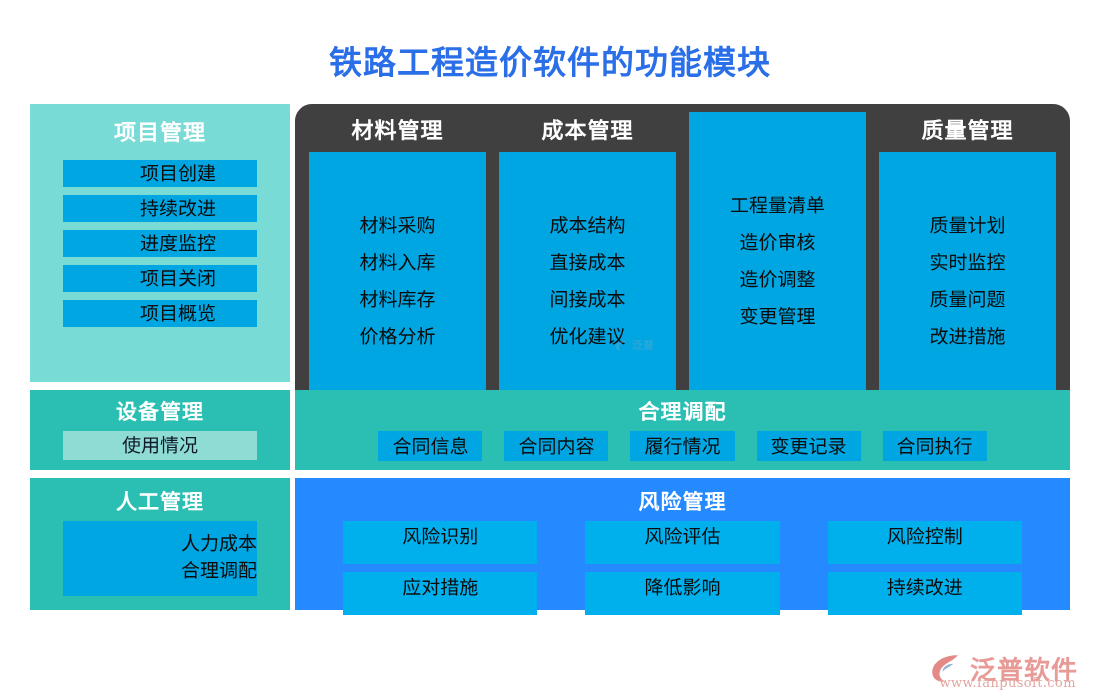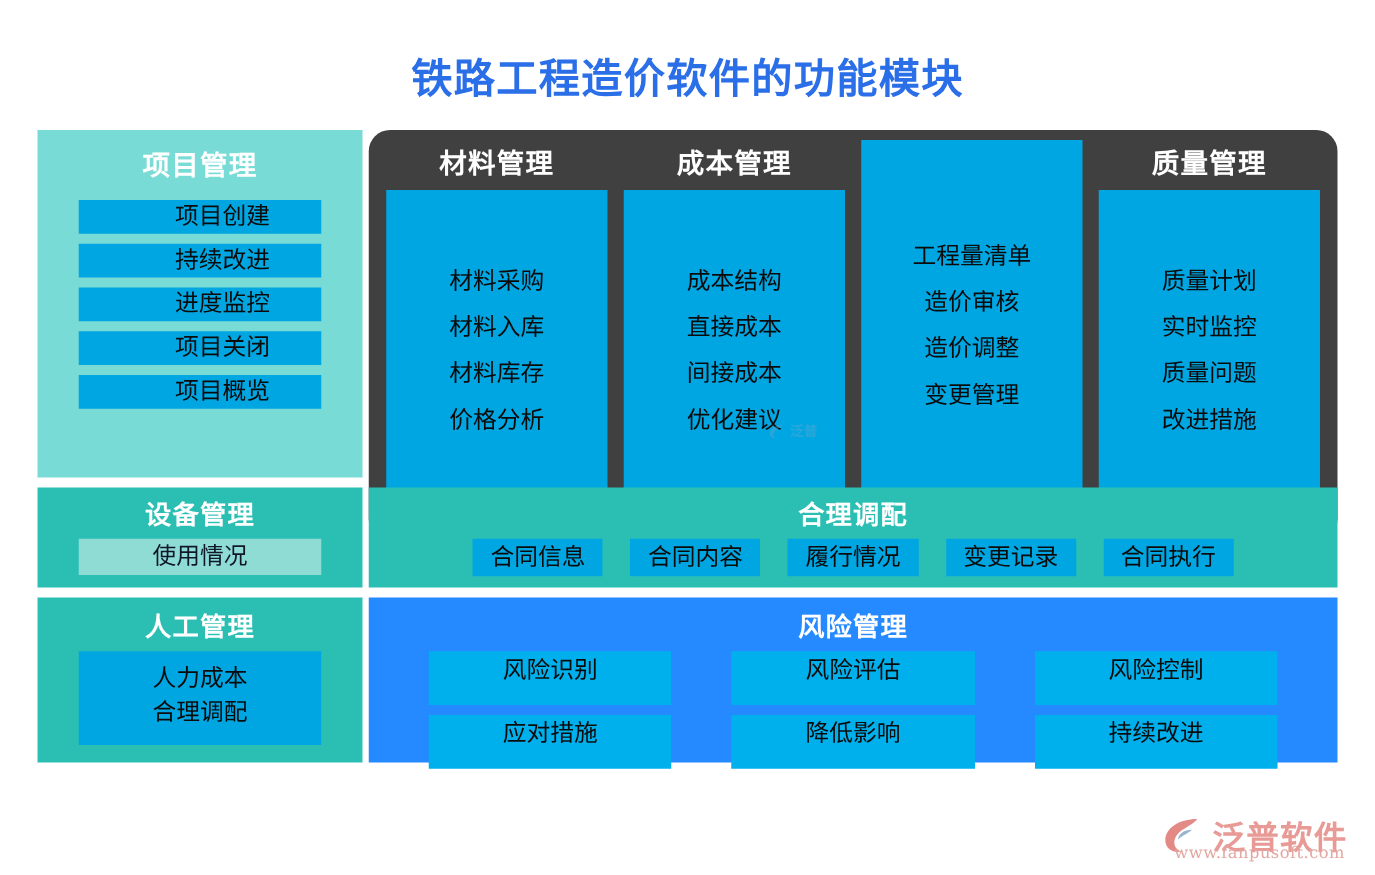--- a/index.html
+++ b/index.html
@@ -92,21 +92,21 @@
   #labor-panel {
     left: 30px; top: 478px; width: 260px; height: 132px;
     background: #2bbfb3;
   }
   #labor-panel .panel-heading { margin-top: 7px; font-size: 21px; }
   .labor-box {
     margin: 6px 33px 0 33px; background: #00a6e2;
     padding: 5px 0 8px 0;
   }
   .labor-item {
-    color: #0b0b0b; font-size: 19px; text-align: center;
+    color: #0b0b0b; font-size: 19px; text-align: right;
     line-height: 1.0; margin: 8px 0;
   }
 
   #risk-panel {
     left: 295px; top: 478px; width: 775px; height: 132px;
     background: #2589ff;
   }
   #risk-panel .panel-heading { margin-top: 7px; font-size: 21px; }
   .risk-grid {
     display: grid; grid-template-columns: repeat(3, 1fr);

